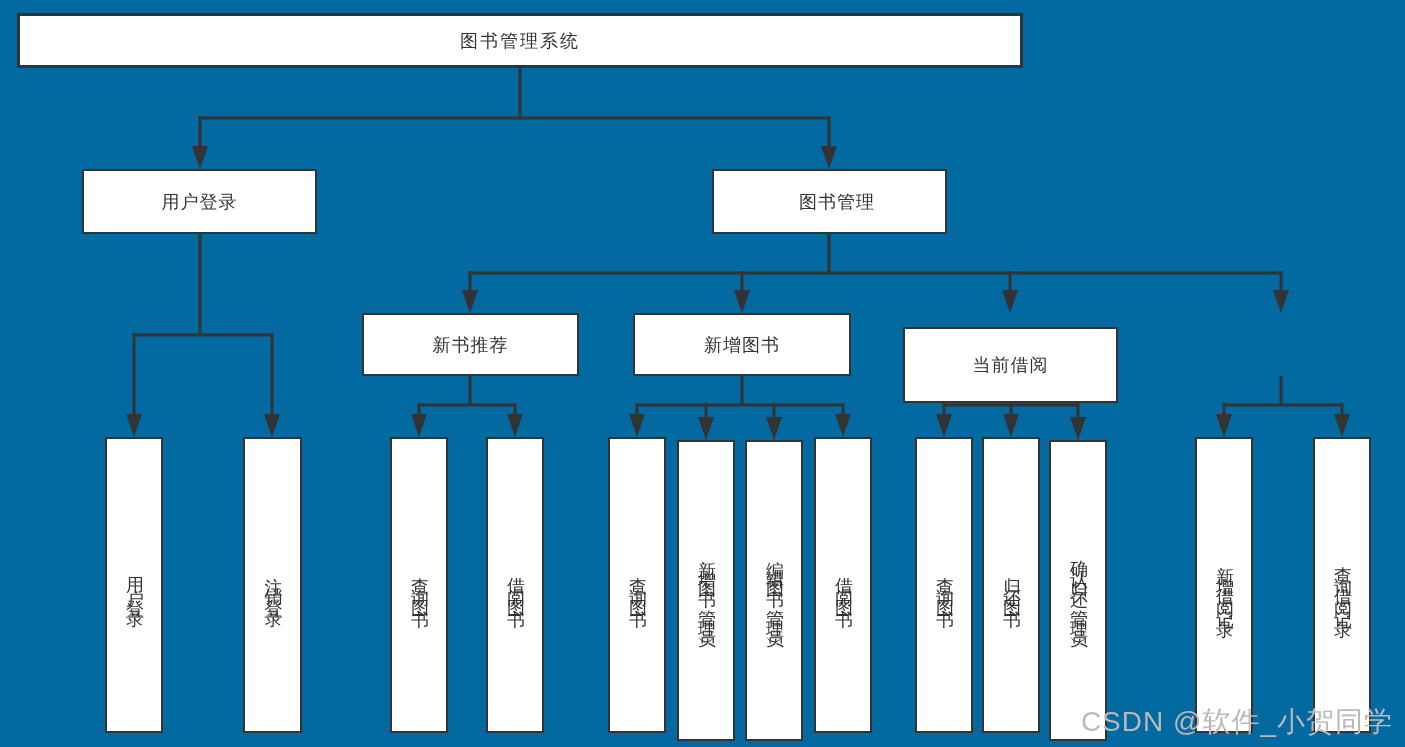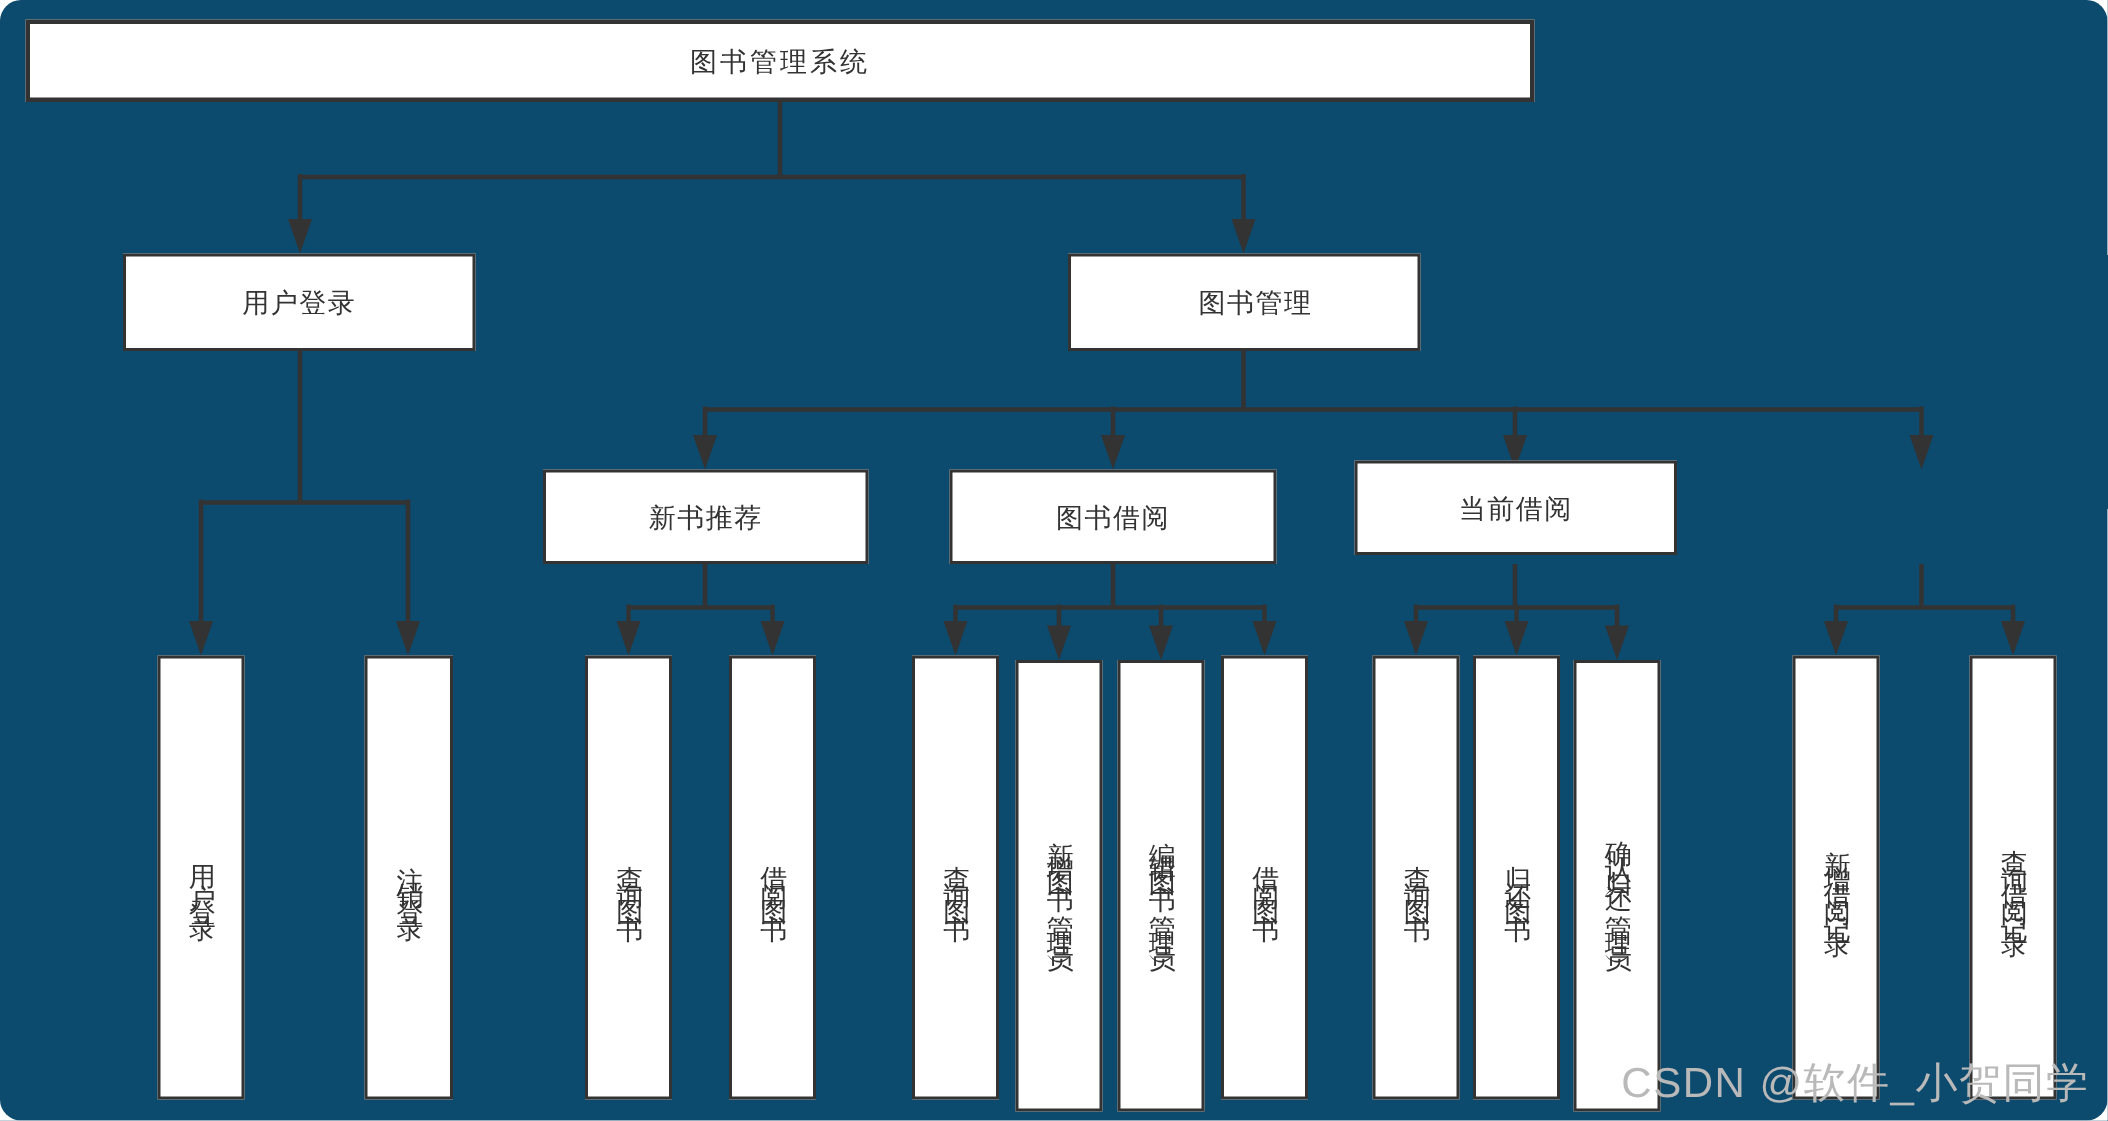--- a/index.html
+++ b/index.html
@@ -1,23 +1,22 @@
 <!DOCTYPE html>
 <html><head>
 <meta charset="utf-8">
 <style>
   html, body { margin: 0; padding: 0; background: #ffffff; }
   .canvas {
     position: relative;
     width: 1405px;
     height: 747px;
-    background: #0c4a6e;
+    background: #0369a1;
     font-family: "Liberation Sans", "DejaVu Sans", sans-serif;
     overflow: hidden;
-    border-radius: 14px;
   }
   .wires {
     position: absolute;
     left: 0; top: 0;
     width: 1405px; height: 747px;
   }
   .box {
     position: absolute;
     box-sizing: border-box;
     background: #ffffff;
@@ -97,23 +96,23 @@
     <span>用户登录</span>
   </div>
   <div class="box" style="left:712px; top:169px; width:235px; height:65px;padding-left:15px;">
     <span>图书管理</span>
   </div>
 
   <div class="box" style="left:362px; top:313px; width:217px; height:63px;">
     <span>新书推荐</span>
   </div>
   <div class="box" style="left:633px; top:313px; width:218px; height:63px;">
-    <span>图书借阅</span>
+    <span>新增图书</span>
   </div>
-  <div class="box" style="left:903px; top:307px; width:215px; height:63px;">
+  <div class="box" style="left:903px; top:327px; width:215px; height:76px;">
     <span>当前借阅</span>
   </div>
 
   <div class="box vbox" style="left:105px; top:437px; width:58px; height:296px;">
     <span>用户登录</span>
   </div>
   <div class="box vbox" style="left:243px; top:437px; width:59px; height:296px;">
     <span>注销登录</span>
   </div>
 

